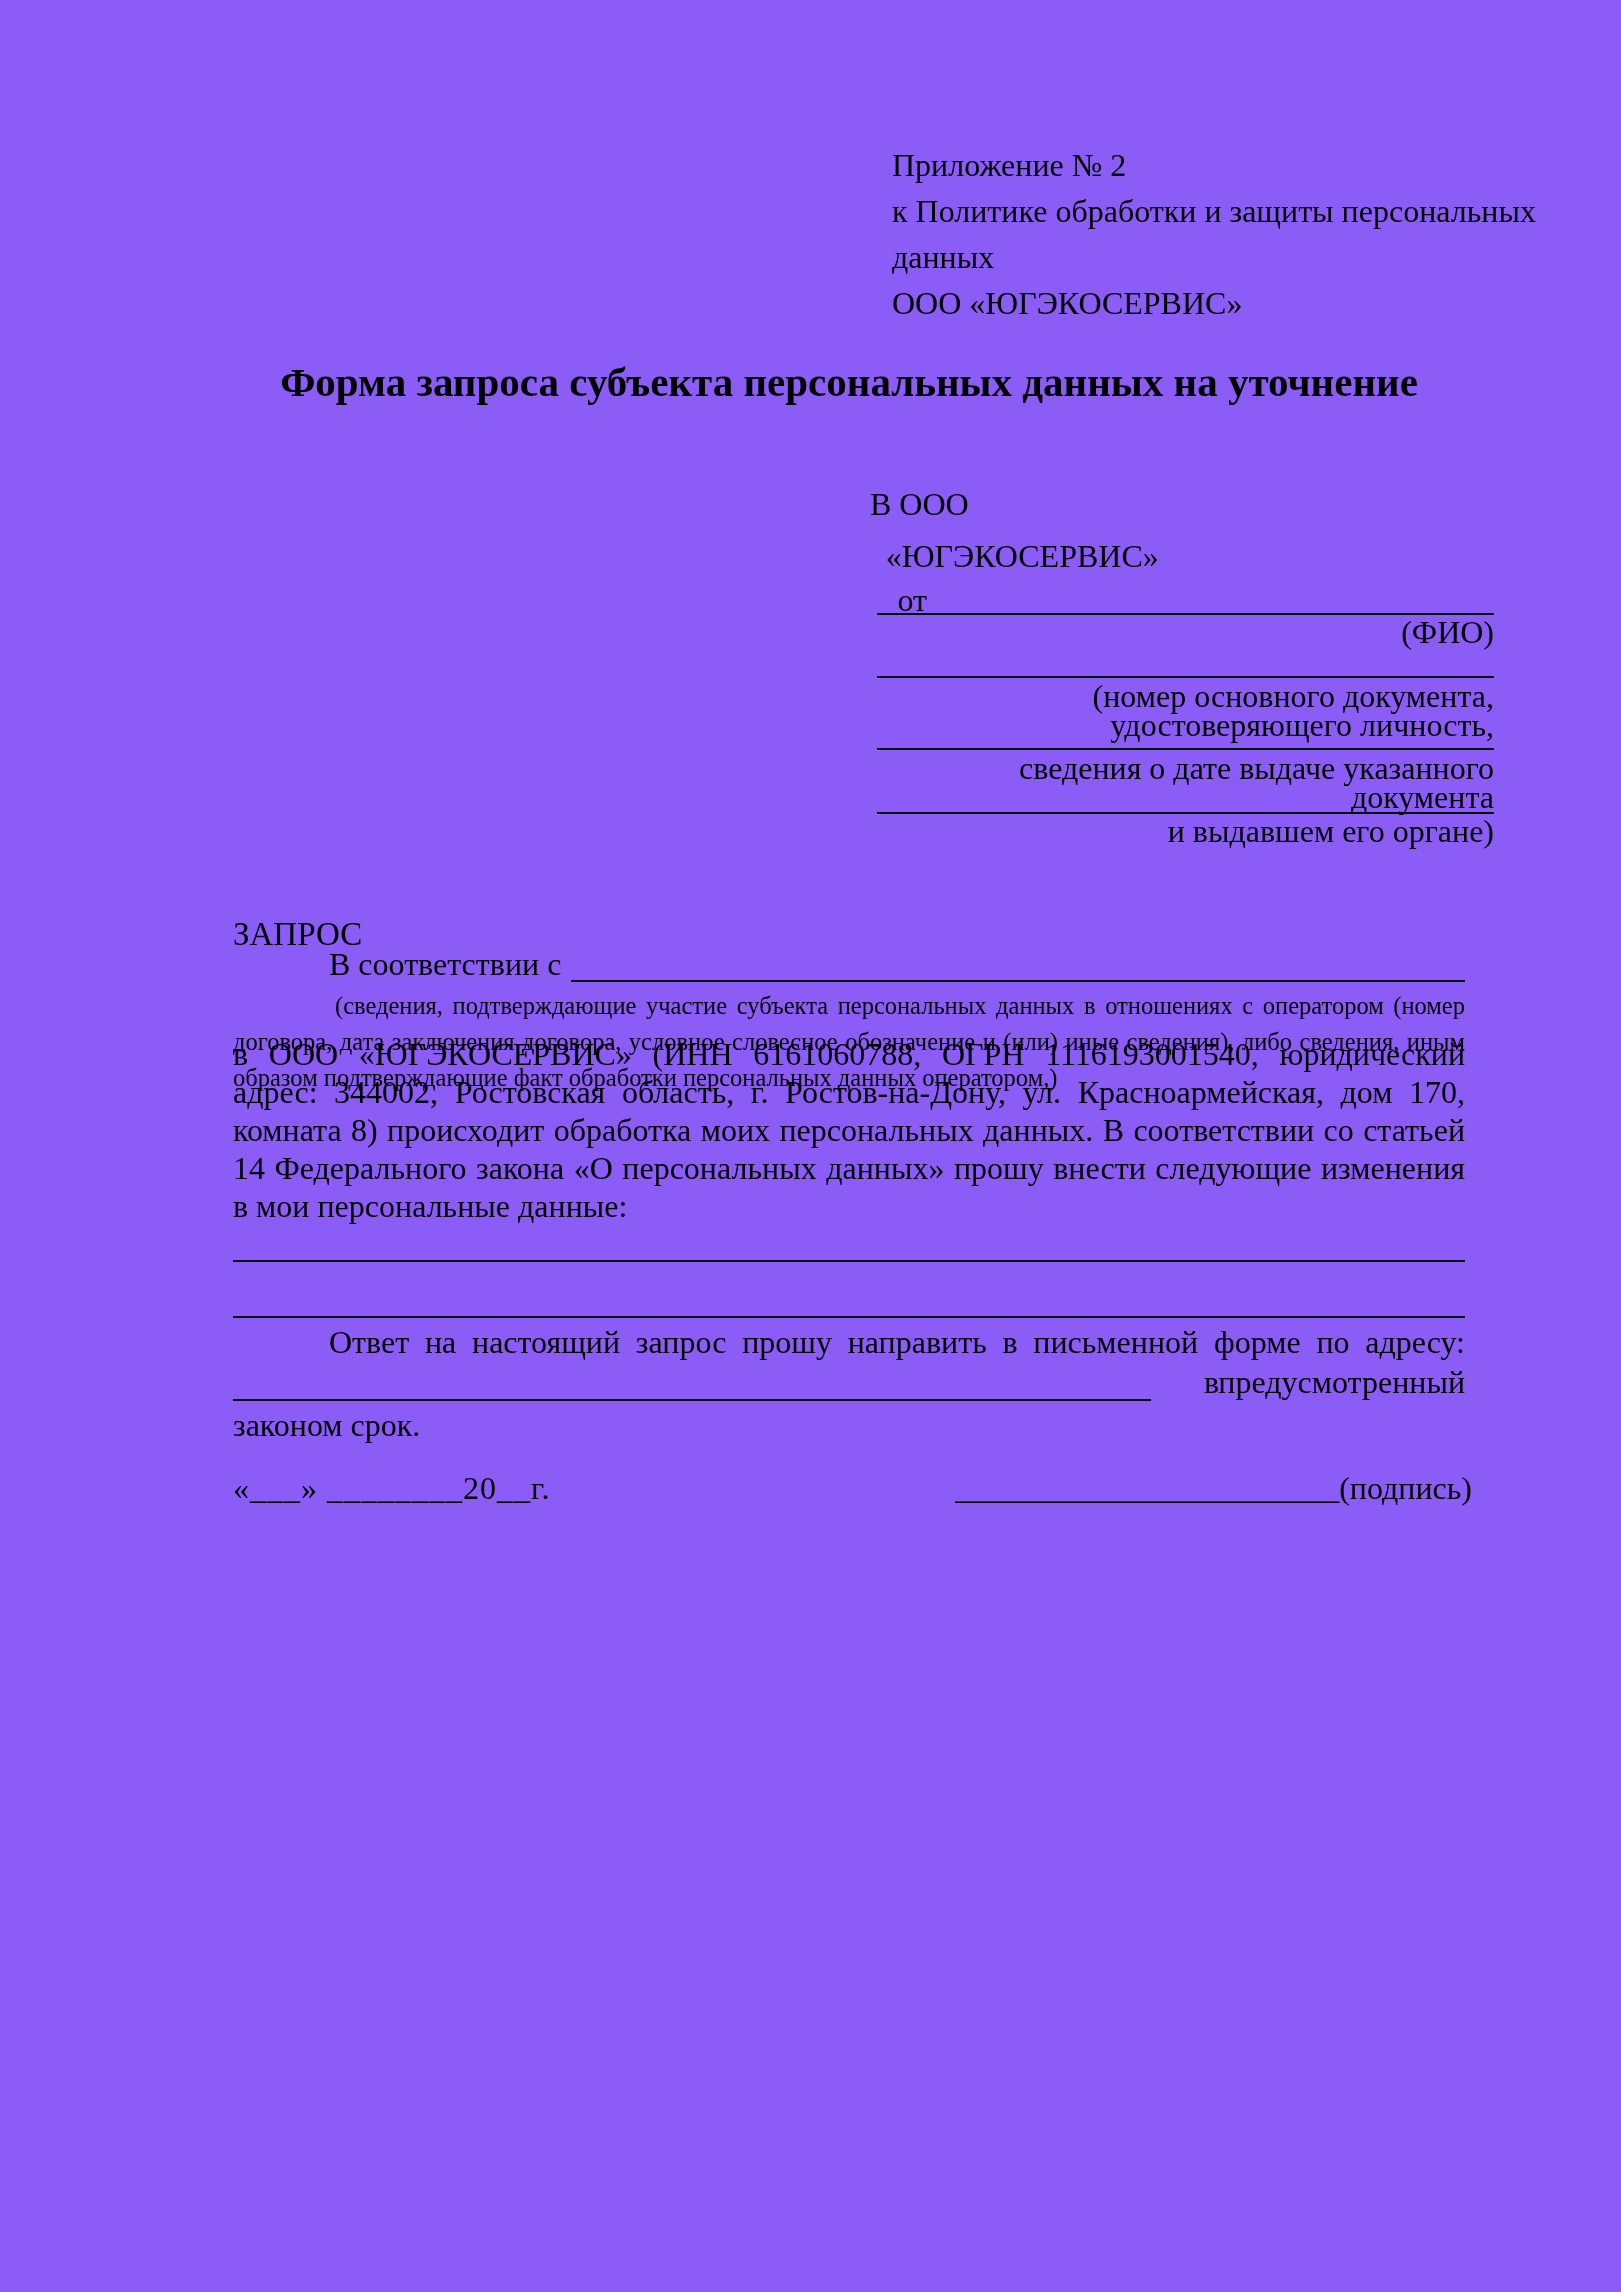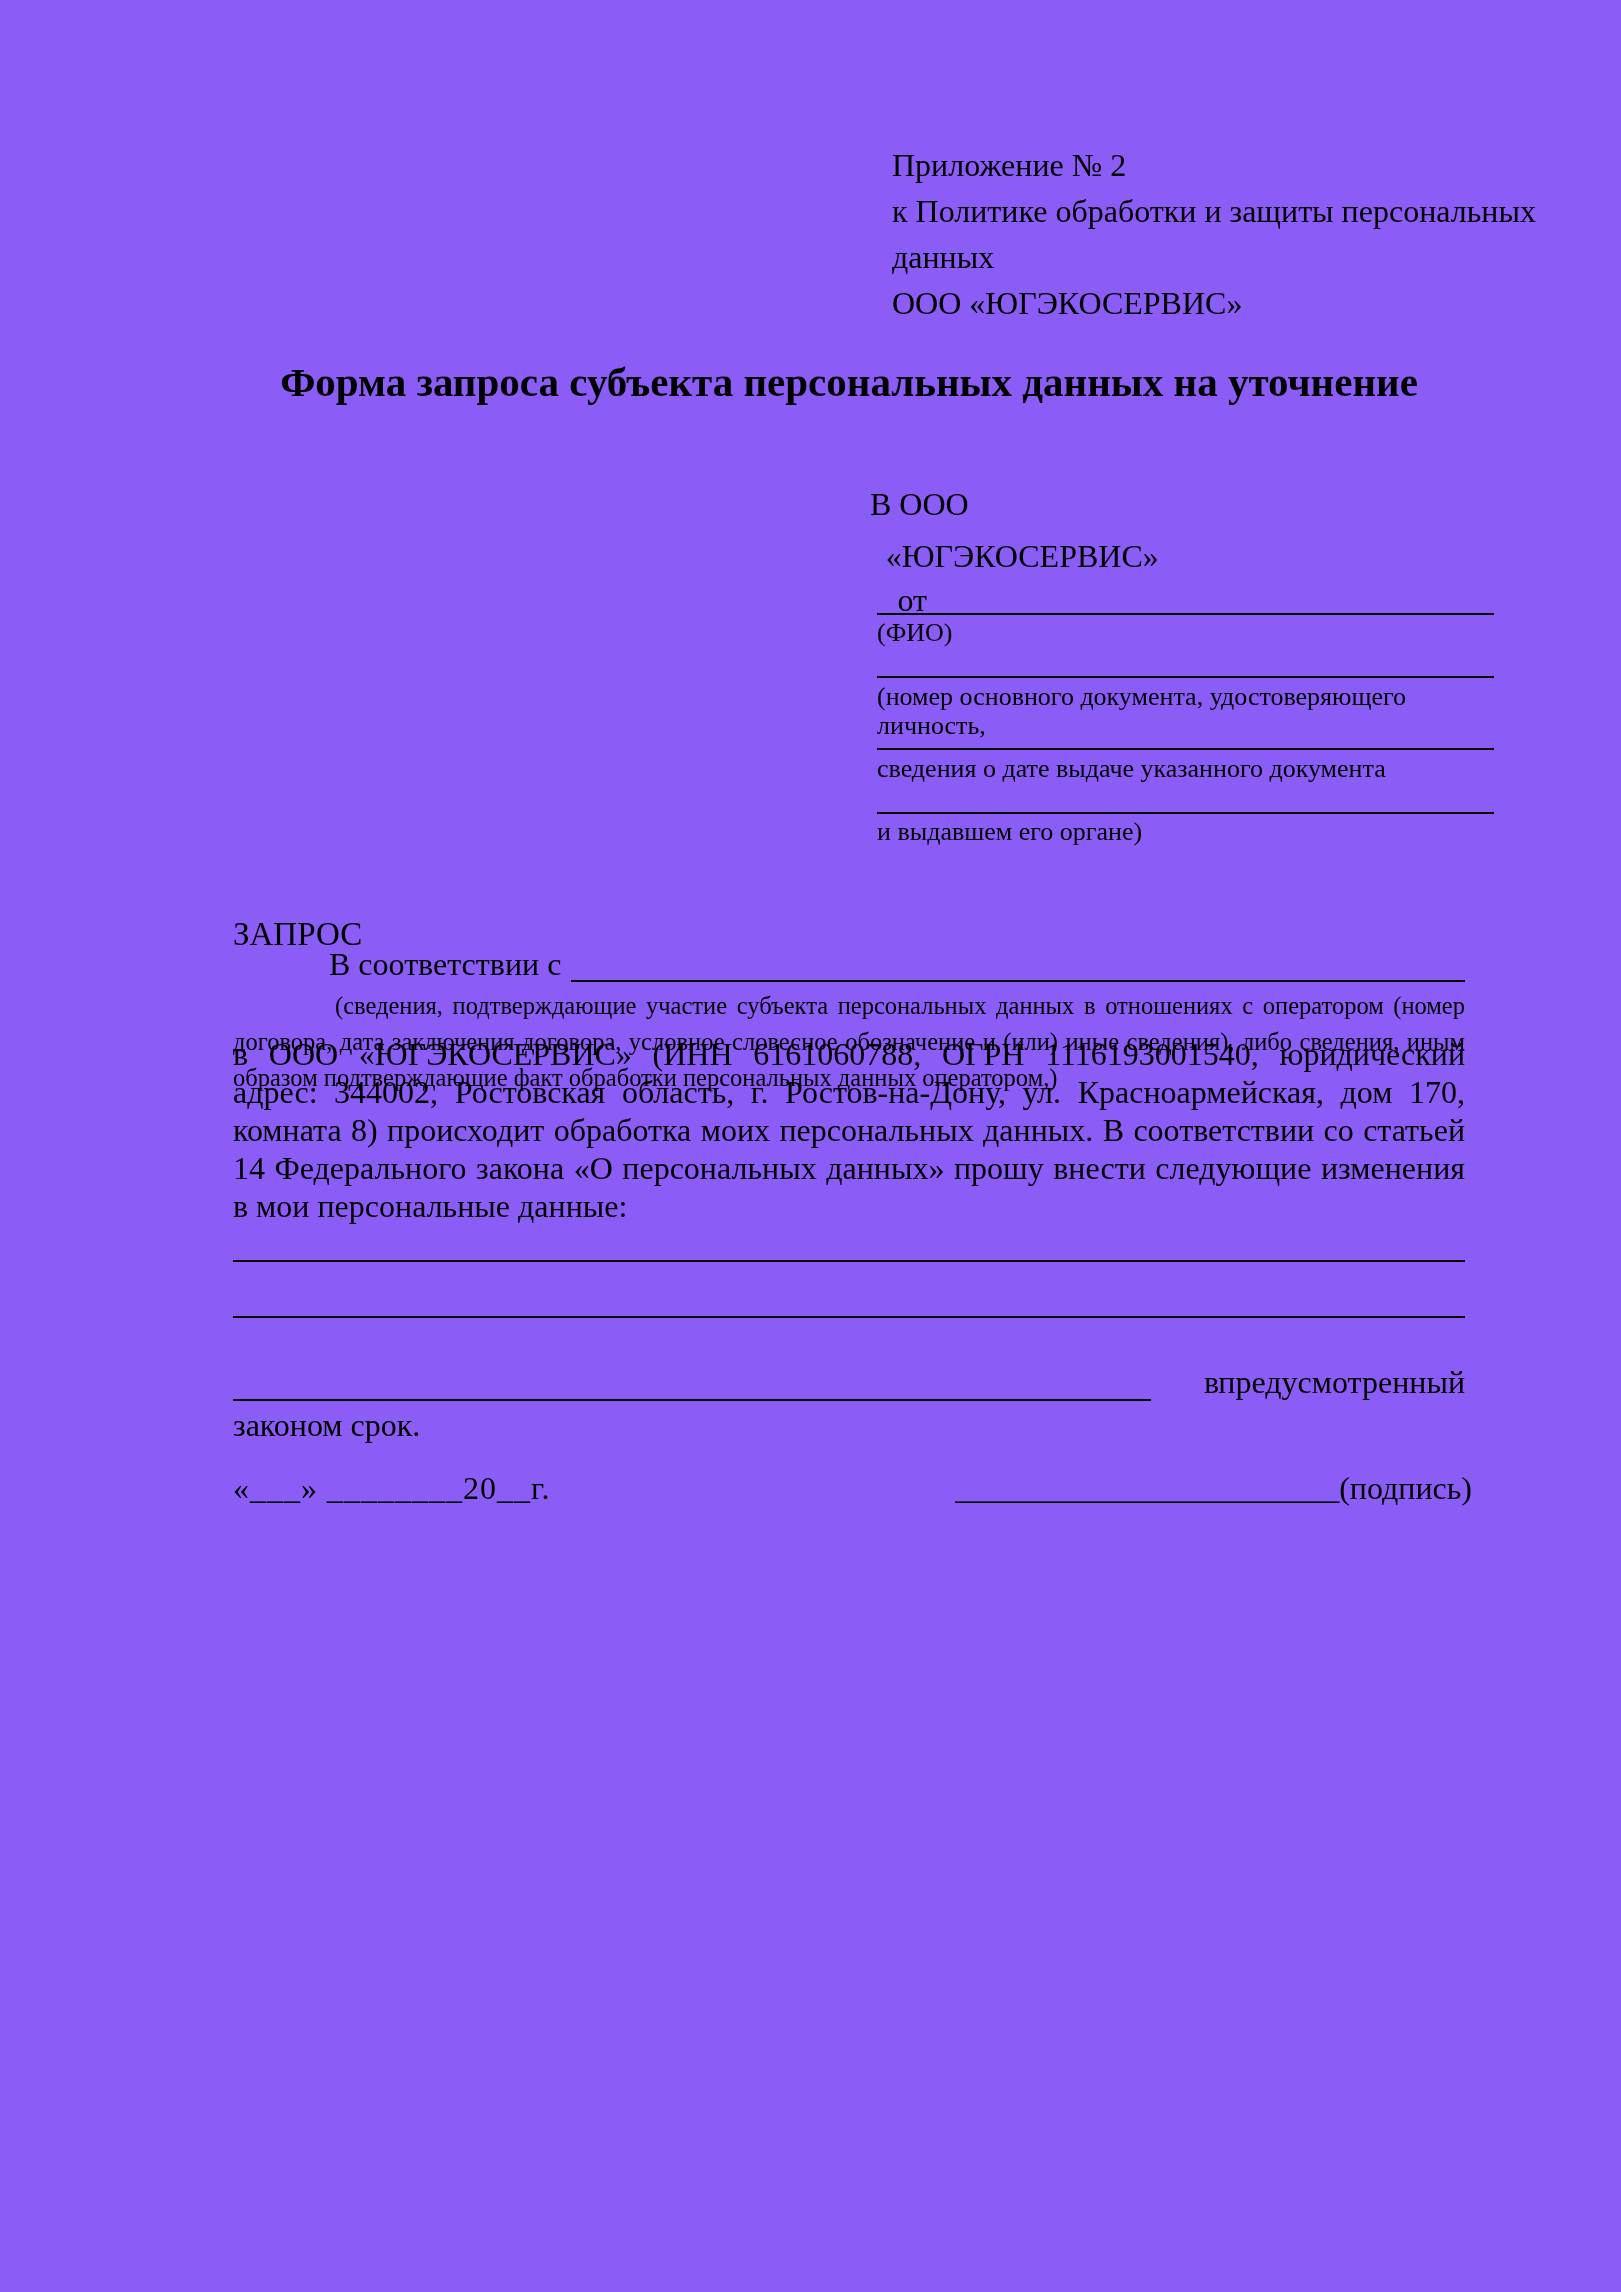--- a/index.html
+++ b/index.html
@@ -16,21 +16,21 @@
   
   .header-block{left:892px;top:142px;width:686px;font-size:32px;line-height:46px;}
   
   .doc-title{left:233px;top:353px;width:1232px;text-align:center;font-weight:700;font-size:41px;line-height:59px;}
   
   .addressee{left:870px;top:482px;font-size:32px;line-height:44px;}
   .addressee .l2{padding-left:15.7px;margin-top:8px;}
   .addressee .l3{padding-left:27.4px;}
   
   .fill-line{left:877px;width:617px;border-top:2.9px solid #000;height:0;}
-  .caption{left:877px;width:617px;text-align:left;font-size:26px;line-height:29px;}
+  .caption{left:877px;width:617px;text-align:right;font-size:32px;line-height:29px;}
   
   .zapros{left:233px;top:887px;width:1232px;text-align:left;font-size:33px;line-height:39px;margin-top:28px;}
   .accord{left:233px;top:947px;width:1232px;display:flex;align-items:flex-end;font-size:32px;line-height:35px;}
   .accord .txt{white-space:nowrap;text-indent:96px;}
   .accord .fill{flex:1;margin-left:9.8px;border-bottom:2.9px solid #000;height:29px;}
   .note{left:233px;top:988px;width:1232px;font-size:24.5px;line-height:36px;text-align:justify;text-indent:102px;}
   .body-par{left:233px;top:1035px;width:1232px;font-size:32px;line-height:38px;text-align:justify;}
   .wide-line{left:233px;width:1232px;border-top:2.9px solid #000;height:0;}
   .answer{left:233px;top:1323px;width:1232px;font-size:32px;line-height:38px;text-align:justify;text-align-last:justify;text-indent:96px;}
   .addr-line{left:233px;top:1399px;width:918px;border-top:2.9px solid #000;height:0;}
@@ -81,20 +81,21 @@
     <span class="fill"></span>
   </div>
 
   <div class="abs note">(сведения, подтверждающие участие субъекта персональных данных в отношениях с оператором (номер договора, дата заключения договора, условное словесное обозначение и (или) иные сведения), либо сведения, иным образом подтверждающие факт обработки персональных данных оператором,)</div>
 
   <div class="abs body-par">в ООО «ЮГЭКОСЕРВИС» (ИНН 6161060788, ОГРН 1116193001540, юридический адрес: 344002, Ростовская область, г. Ростов-на-Дону, ул. Красноармейская, дом 170, комната 8) происходит обработка моих персональных данных. В соответствии со статьей 14 Федерального закона «О персональных данных» прошу внести следующие изменения в мои персональные данные:</div>
 
   <div class="abs wide-line" style="top:1260px"></div>
   <div class="abs wide-line" style="top:1316px"></div>
 
+  <div class="abs answer">Ответ на настоящий запрос прошу направить в письменной форме по адресу:</div>
   <div class="abs addr-line"></div>
   <span class="abs in-word">в</span>
   <span class="abs due-word">предусмотренный</span>
   <div class="abs term">законом срок.</div>
 
   <div class="abs date-line">«___» ________20__г.</div>
   <div class="abs sign-block">
     <span>________________________</span><span>(подпись)</span>
   </div>
 

